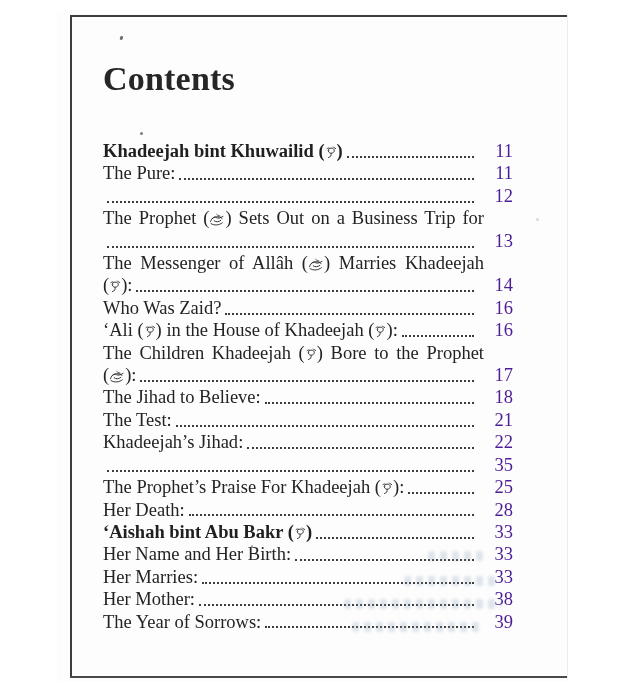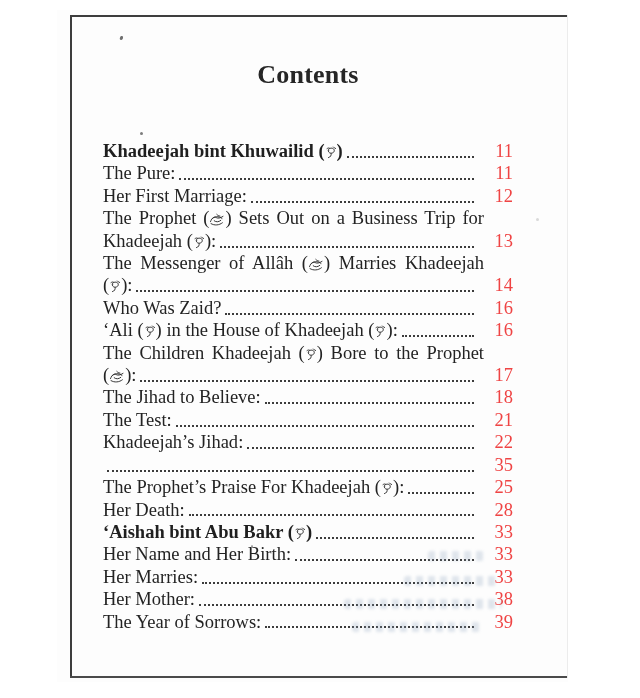--- a/index.html
+++ b/index.html
@@ -18,22 +18,21 @@
   }
   .edge { position: absolute; background: #3d3d3d; }
   .edge-top    { left: 70px; top: 15px;  width: 498px; height: 2px; }
   .edge-left   { left: 70px; top: 15px;  width: 2px;   height: 663px; }
   .edge-bottom { left: 70px; top: 676px; width: 498px; height: 2px; background:#4a4a4a; }
   .edge-right  { left: 567px; top: 15px; width: 1px;   height: 663px; background:#ececec; }
 
   .title {
     position: absolute;
     left: 103px; top: 60px; width: 410px;
-    text-align: center;
-    font-size: 26px;
+    font-size: 34px;
     font-weight: bold;
     letter-spacing: 0.2px;
     color: #262626;
   }
   .toc {
     position: absolute;
     left: 103px; top: 140px; width: 410px;
     font-size: 18.5px;
     line-height: 22.4px;
     color: #232323;
@@ -52,21 +51,21 @@
   .leader {
     flex: 1 1 auto;
     min-width: 8px;
     border-bottom: 2px dotted #3c3c3c;
     margin: 0 9px 4.5px 4px;
   }
   .num {
     flex: 0 0 30px;
     text-align: right;
     font-weight: normal;
-    color: #ef4444;
+    color: #4c1d95;
   }
   .honorific { white-space: nowrap; }
   .honorific svg { vertical-align: -2px; }
 
   
   .speck { position: absolute; background: #8a8a8a; border-radius: 50%; }
   .speck-a { left: 120px; top: 36px; width: 3px; height: 4px; transform: rotate(20deg); border-radius: 40% 60% 60% 40%; background:#6f6f6f; }
   .speck-b { left: 140px; top: 132px; width: 3px; height: 3px; background:#7d7d7d; }
   .speck-c { left: 251px; top: 545px; width: 2px; height: 3px; background:#9a9a9a; }
   .speck-d { left: 536px; top: 218px; width: 3px; height: 3px; background:#d9d9d9; }
@@ -106,33 +105,29 @@
     </div>
     <div class="entry">
       <div class="lastline">
         <span class="txt"><span>The Pure:</span></span>
         <span class="leader"></span>
         <span class="num">11</span>
       </div>
     </div>
     <div class="entry">
       <div class="lastline">
-        <span class="txt"><span>Her First Marriage:</span></span>
         <span class="leader"></span>
         <span class="num">12</span>
       </div>
     </div>
     <div class="entry">
       <div class="wrapline"><span>The Prophet </span><span class="honorific">(<svg width="16" height="13" viewBox="0 0 16 13" aria-hidden="true">
             <path d="M1.5 8.6 C3 4.6 5.2 3.6 7.2 4.6 C9.2 5.6 11.2 5.1 14 3.4 M2.6 6.3 C5.2 3.1 9.4 2.7 13 5.4 M2 10.6 C5.5 12.8 10.2 12.3 13.4 9.8 M5.2 7.8 C7.2 9.4 9.8 9 11.8 7.4 M7.8 1.4 C8.8 2.4 9.4 2.9 11 3.1" stroke="#2b2b2b" stroke-width="0.95" fill="none" stroke-linecap="round"></path>
           </svg>)</span><span> Sets Out on a Business Trip for</span></div>
       <div class="lastline">
-        <span class="txt"><span>Khadeejah </span><span class="honorific">(<svg width="12" height="14" viewBox="0 0 12 14" aria-hidden="true">
-              <path d="M3.1 5 C4.1 2.6 8 2.5 9 4.5 C10 6.5 8.1 8.5 5.6 8.1 C3.6 7.7 3 6.5 3.6 5.4 M6.1 8.4 C6.6 10.4 5.6 12 3.5 12.6 M8.4 2 C9 2.8 9.6 3.2 10.6 3.5 M2 3.6 C2.9 3 3.7 2.8 4.4 3.1" stroke="#2b2b2b" stroke-width="0.95" fill="none" stroke-linecap="round"></path>
-            </svg>)</span><span>: </span></span>
         <span class="leader"></span>
         <span class="num">13</span>
       </div>
     </div>
     <div class="entry">
       <div class="wrapline"><span>The Messenger of Allâh </span><span class="honorific">(<svg width="16" height="13" viewBox="0 0 16 13" aria-hidden="true">
             <path d="M1.5 8.6 C3 4.6 5.2 3.6 7.2 4.6 C9.2 5.6 11.2 5.1 14 3.4 M2.6 6.3 C5.2 3.1 9.4 2.7 13 5.4 M2 10.6 C5.5 12.8 10.2 12.3 13.4 9.8 M5.2 7.8 C7.2 9.4 9.8 9 11.8 7.4 M7.8 1.4 C8.8 2.4 9.4 2.9 11 3.1" stroke="#2b2b2b" stroke-width="0.95" fill="none" stroke-linecap="round"></path>
           </svg>)</span><span> Marries Khadeejah</span></div>
       <div class="lastline">
         <span class="txt"><span class="honorific">(<svg width="12" height="14" viewBox="0 0 12 14" aria-hidden="true">

